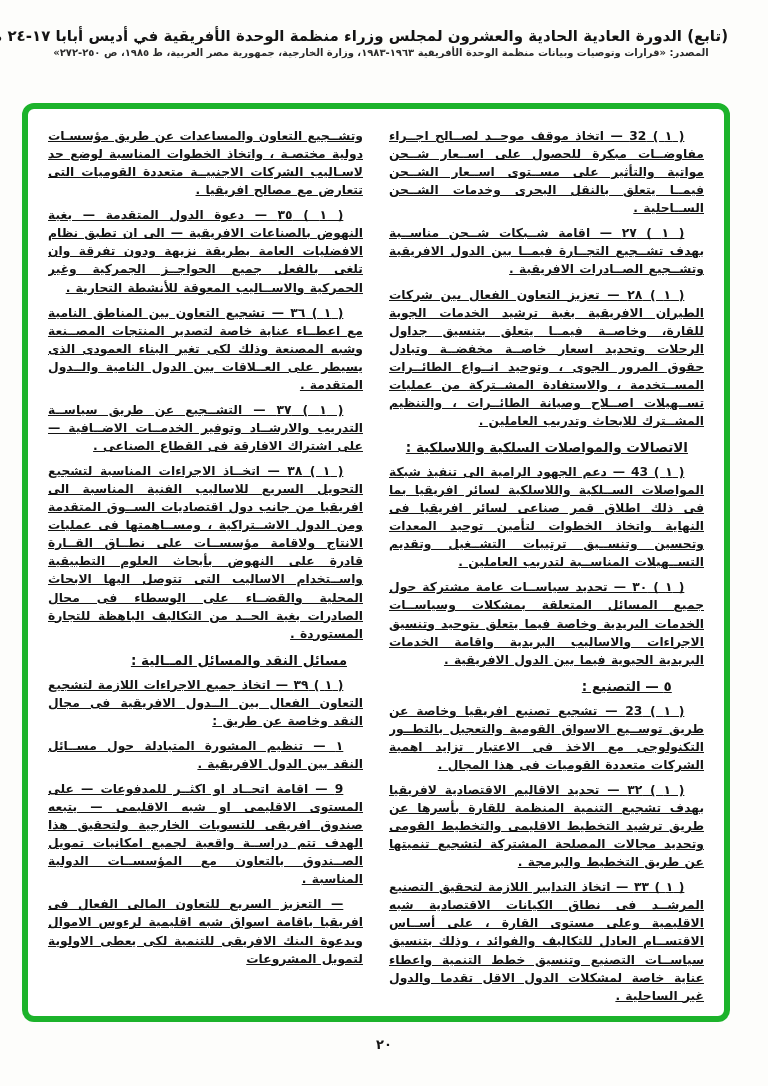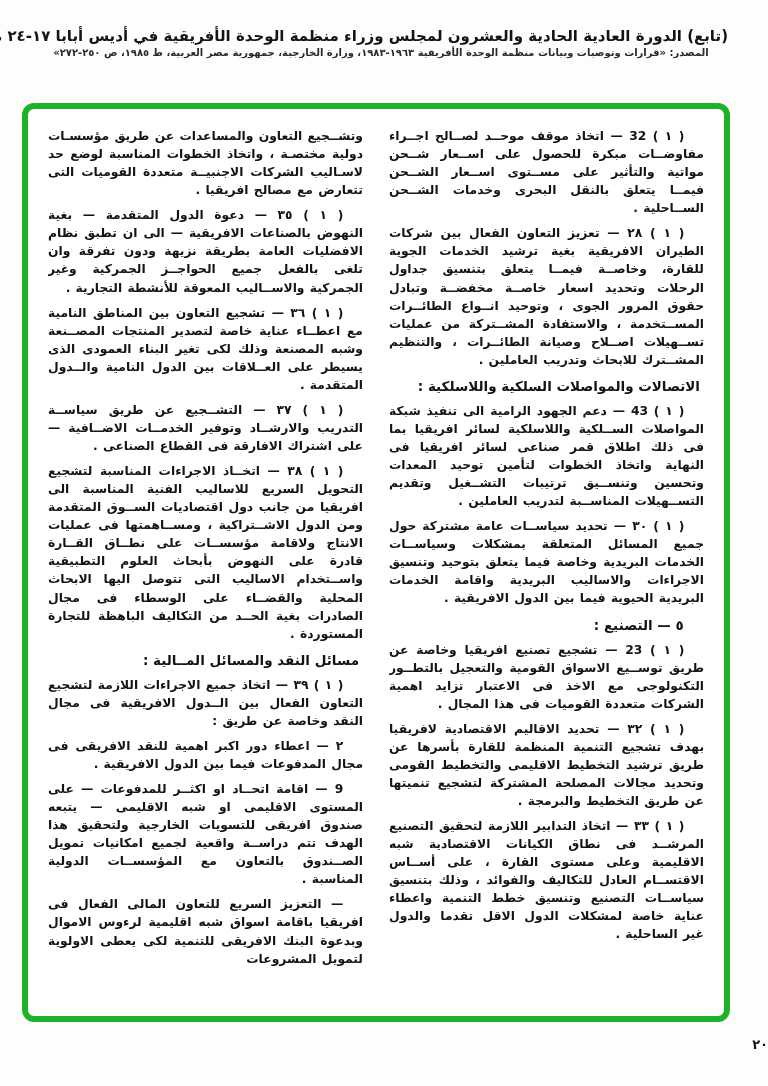--- a/index.html
+++ b/index.html
@@ -28,75 +28,76 @@
     position: absolute; top: 103px; left: 22px;
     width: 708px; height: 919px;
     border: 6px solid #1cb32b;
     border-radius: 12px;
     background: #ffffff;
     padding: 18px 20px 10px 20px;
   }
 
   
   .columns { display: flex; gap: 26px; height: 100%; }
-  .col { flex: 1 1 0; overflow: hidden; }
+  .col { flex: 1 1 0; overflow: hidden; text-decoration: underline; }
 
   .para {
     font-size: 12.3px; font-weight: 700; line-height: 1.47;
     text-align: justify; text-justify: inter-word;
     text-indent: 1.6em;
     margin-bottom: 7px;
     word-spacing: 1px;
   }
   .para.no-indent { text-indent: 0; }
   .heading {
     font-size: 13.5px; font-weight: 700;
-    margin: 9px 4px 8px 0;
+    margin: 9px 16px 8px 0;
     text-indent: 0;
   }
   .heading.indented { text-indent: 1.2em; }
 
   
   .footer {
     position: absolute; top: 1037px; left: 0; width: 768px;
-    font-size: 13px; font-weight: 700;
+    text-align: center; font-size: 13px; font-weight: 700;
   }
 </style>
 </head>
 <body>
 
 <div class="page">
 
   <div class="header">
     <div class="header-title">(تابع) الدورة العادية الحادية والعشرون لمجلس وزراء منظمة الوحدة الأفريقية في أديس أبابا ١٧-٢٤ مايو ١٩٧٣</div>
     <div class="header-source">المصدر: «قرارات وتوصيات وبيانات منظمة الوحدة الأفريقية ١٩٦٣-١٩٨٣، وزارة الخارجية، جمهورية مصر العربية، ط ١٩٨٥، ص ٢٥٠-٢٧٢»</div>
   </div>
 
   <div class="frame">
     <div class="columns">
       <div class="col">
           <div class="para">( ١ ) 32 — اتخاذ موقف موحــد لصــالح اجــراء مفاوضــات مبكرة للحصول على اســعار شــحن مواتية والتأثير على مســتوى اســعار الشــحن فيمــا يتعلق بالنقل البحرى وخدمات الشــحن الســاحلية .</div>
+          <div class="para">( ١ ) ٢٧ — اقامة شــبكات شــحن مناســبة بهدف تشــجيع التجــارة فيمــا بين الدول الافريقية وتشــجيع الصــادرات الافريقية .</div>
           <div class="para">( ١ ) ٢٨ — تعزيز التعاون الفعال بين شركات الطيران الافريقية بغية ترشيد الخدمات الجوية للقارة، وخاصــة فيمــا يتعلق بتنسيق جداول الرحلات وتحديد اسعار خاصــة مخفضــة وتبادل حقوق المرور الجوى ، وتوحيد انــواع الطائــرات المســتخدمة ، والاستفادة المشــتركة من عمليات تســهيلات اصــلاح وصيانة الطائــرات ، والتنظيم المشــترك للابحاث وتدريب العاملين .</div>
           <div class="heading">الاتصالات والمواصلات السلكية واللاسلكية :</div>
           <div class="para">( ١ ) 43 — دعم الجهود الرامية الى تنفيذ شبكة المواصلات الســلكية واللاسلكية لسائر افريقيا بما فى ذلك اطلاق قمر صناعى لسائر افريقيا فى النهاية واتخاذ الخطوات لتأمين توحيد المعدات وتحسين وتنســيق ترتيبات التشــغيل وتقديم التســهيلات المناســبة لتدريب العاملين .</div>
           <div class="para">( ١ ) ٣٠ — تحديد سياســات عامة مشتركة حول جميع المسائل المتعلقة بمشكلات وسياســات الخدمات البريدية وخاصة فيما يتعلق بتوحيد وتنسيق الاجراءات والاساليب البريدية واقامة الخدمات البريدية الحيوية فيما بين الدول الافريقية .</div>
           <div class="heading indented">٥ — التصنيع :</div>
           <div class="para">( ١ ) 23 — تشجيع تصنيع افريقيا وخاصة عن طريق توســيع الاسواق القومية والتعجيل بالتطــور التكنولوجى مع الاخذ فى الاعتبار تزايد اهمية الشركات متعددة القوميات فى هذا المجال .</div>
           <div class="para">( ١ ) ٣٢ — تحديد الاقاليم الاقتصادية لافريقيا بهدف تشجيع التنمية المنظمة للقارة بأسرها عن طريق ترشيد التخطيط الاقليمى والتخطيط القومى وتحديد مجالات المصلحة المشتركة لتشجيع تنميتها عن طريق التخطيط والبرمجة .</div>
           <div class="para">( ١ ) ٣٣ — اتخاذ التدابير اللازمة لتحقيق التصنيع المرشــد فى نطاق الكيانات الاقتصادية شبه الاقليمية وعلى مستوى القارة ، على أســاس الاقتســام العادل للتكاليف والفوائد ، وذلك بتنسيق سياســات التصنيع وتنسيق خطط التنمية واعطاء عناية خاصة لمشكلات الدول الاقل تقدما والدول غير الساحلية .</div>
         </div>
       <div class="col">
           <div class="para no-indent">وتشــجيع التعاون والمساعدات عن طريق مؤسسـات دولية مختصـة ، واتخاذ الخطوات المناسبة لوضع حد لاسـاليب الشركات الاجنبيــة متعددة القوميات التى تتعارض مع مصالح افريقيا .</div>
           <div class="para">( ١ ) ٣٥ — دعوة الدول المتقدمة — بغية النهوض بالصناعات الافريقية — الى ان تطبق نظام الافضليات العامة بطريقة نزيهة ودون تفرقة وان تلغى بالفعل جميع الحواجــز الجمركية وغير الجمركية والاســاليب المعوقة للأنشطة التجارية .</div>
           <div class="para">( ١ ) ٣٦ — تشجيع التعاون بين المناطق النامية مع اعطــاء عناية خاصة لتصدير المنتجات المصــنعة وشبه المصنعة وذلك لكى تغير البناء العمودى الذى يسيطر على العــلاقات بين الدول النامية والــدول المتقدمة .</div>
           <div class="para">( ١ ) ٣٧ — التشــجيع عن طريق سياســة التدريب والارشــاد وتوفير الخدمــات الاضــافية — على اشتراك الافارقة فى القطاع الصناعى .</div>
           <div class="para">( ١ ) ٣٨ — اتخــاذ الاجراءات المناسبة لتشجيع التحويل السريع للاساليب الفنية المناسبة الى افريقيا من جانب دول اقتصاديات الســوق المتقدمة ومن الدول الاشــتراكية ، ومســاهمتها فى عمليات الانتاج ولاقامة مؤسســات على نطــاق القــارة قادرة على النهوض بأبحاث العلوم التطبيقية واســتخدام الاساليب التى تتوصل اليها الابحاث المحلية والقضــاء على الوسطاء فى مجال الصادرات بغية الحــد من التكاليف الباهظة للتجارة المستوردة .</div>
           <div class="heading">مسائل النقد والمسائل المــالية :</div>
           <div class="para">( ١ ) ٣٩ — اتخاذ جميع الاجراءات اللازمة لتشجيع التعاون الفعال بين الــدول الافريقية فى مجال النقد وخاصة عن طريق :</div>
-          <div class="para">٢ — اعطاء دور اكبر اهمية للنقد الافريقى فى مجال المدفوعات فيما بين الدول الافريقية .</div>
+          <div class="para">١ — تنظيم المشورة المتبادلة حول مســائل النقد بين الدول الافريقية .</div>
           <div class="para">9 — اقامة اتحــاد او اكثــر للمدفوعات — على المستوى الاقليمى او شبه الاقليمى — يتبعه صندوق افريقى للتسويات الخارجية ولتحقيق هذا الهدف تتم دراســة واقعية لجميع امكانيات تمويل الصــندوق بالتعاون مع المؤسســات الدولية المناسبة .</div>
           <div class="para">— التعزيز السريع للتعاون المالى الفعال فى افريقيا باقامة اسواق شبه اقليمية لرءوس الاموال وبدعوة البنك الافريقى للتنمية لكى يعطى الاولوية لتمويل المشروعات</div>
         </div>
     </div>
   </div>
 
   <div class="footer">
     <span>٢٠</span>
   </div>
 

